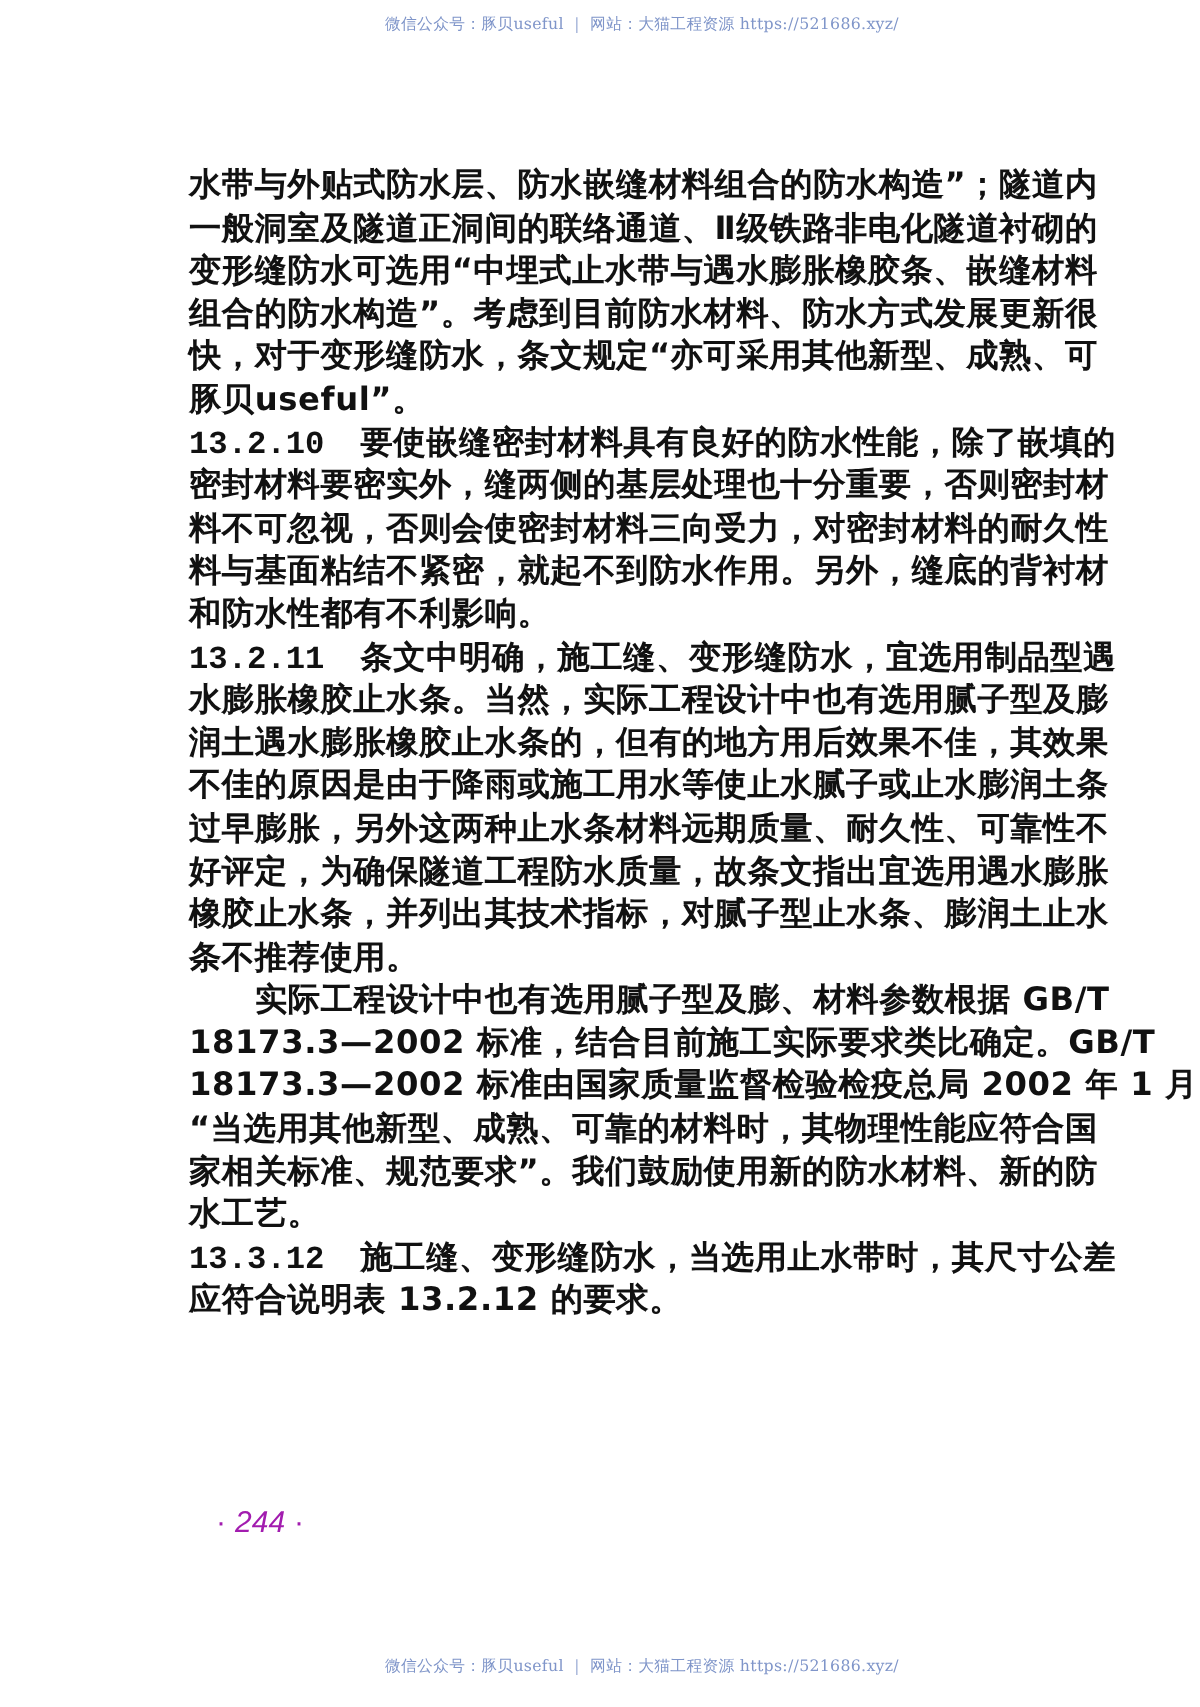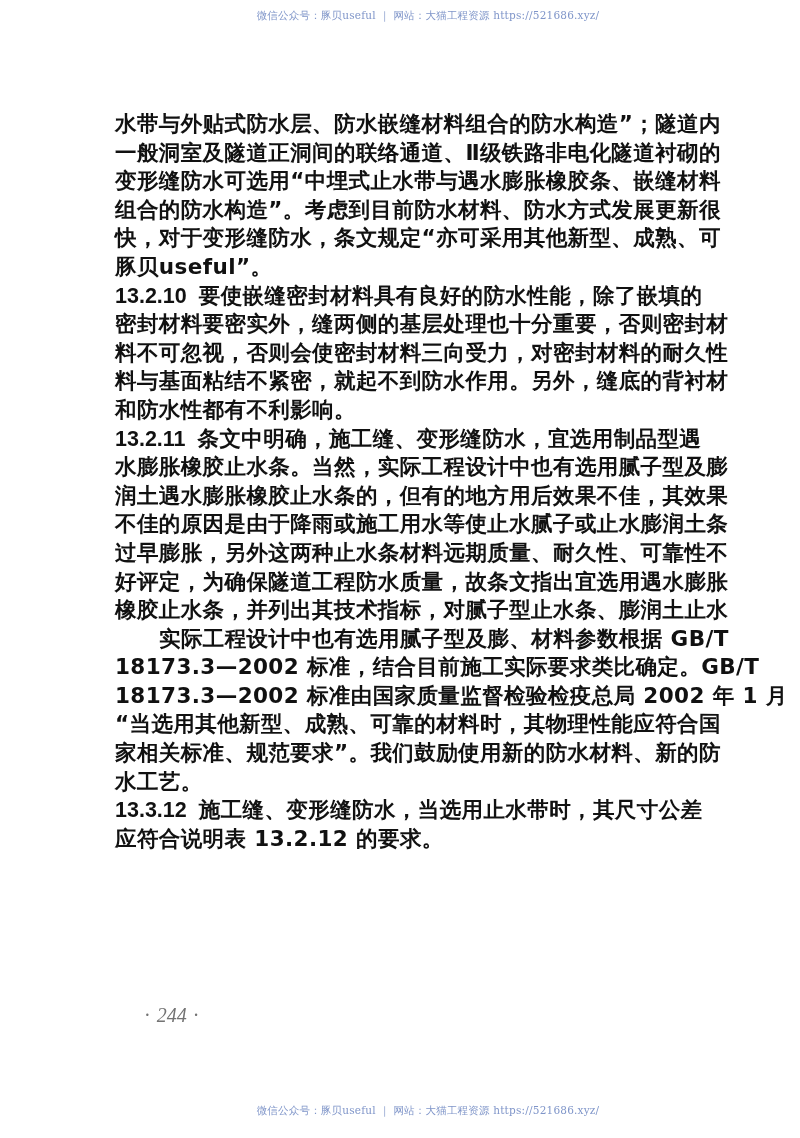--- a/index.html
+++ b/index.html
@@ -23,21 +23,21 @@
     font-size: 10.5px;
     color: #7f95c9;
     font-family: "DejaVu Serif", "Liberation Serif", serif;
     letter-spacing: 0.2px;
     padding-left: 28px;
   }
   .watermark.top { top: 9px; }
   .watermark.bottom { top: 1104px; }
   .page {
     position: absolute;
-    left: 115px;
+    left: 126px;
     top: 110px;
     width: 582px;
   }
   .line {
     height: 28.6px;
     line-height: 28.6px;
     font-size: 21.5px;
     white-space: nowrap;
     text-align: justify;
     text-align-last: justify;
@@ -45,33 +45,33 @@
     font-family: "DejaVu Sans", "Liberation Sans", sans-serif;
     letter-spacing: 0.4px;
   }
   .line.last {
     text-align-last: left;
   }
   .line.indent {
     padding-left: 44px;
   }
   .clause-num {
-    font-family: Liberation Sans, sans-serif;
+    font-family: Liberation Mono, monospace;
     font-weight: bold;
-    margin-right: 12px;
+    margin-right: 24px;
     letter-spacing: 0;
   }
   .pagenum {
     position: absolute;
     left: 138px;
     top: 1004px;
     font-size: 20px;
     font-style: italic;
-    font-family: Liberation Serif, serif;
-    color: #737373;
+    font-family: Liberation Sans, sans-serif;
+    color: #a21caf;
   }
   .dot-l, .dot-r { font-style: normal; margin: 0 6px; }
 </style>
 </head>
 <body>
 
 <div class="watermark top">微信公众号：豚贝useful ｜ 网站：大猫工程资源 https://521686.xyz/</div>
 
 <div class="page">
 
@@ -97,20 +97,21 @@
   <div>
     <div class="line">
       <span class="clause-num">13.2.11</span><span>条文中明确，施工缝、变形缝防水，宜选用制品型遇</span>
     </div>
     <div class="line">水膨胀橡胶止水条。当然，实际工程设计中也有选用腻子型及膨</div>
     <div class="line">润土遇水膨胀橡胶止水条的，但有的地方用后效果不佳，其效果</div>
     <div class="line">不佳的原因是由于降雨或施工用水等使止水腻子或止水膨润土条</div>
     <div class="line">过早膨胀，另外这两种止水条材料远期质量、耐久性、可靠性不</div>
     <div class="line">好评定，为确保隧道工程防水质量，故条文指出宜选用遇水膨胀</div>
     <div class="line">橡胶止水条，并列出其技术指标，对腻子型止水条、膨润土止水</div>
+    <div class="line last">条不推荐使用。</div>
 
     <div class="line indent">实际工程设计中也有选用腻子型及膨、材料参数根据 GB/T</div>
     <div class="line">18173.3—2002 标准，结合目前施工实际要求类比确定。GB/T</div>
     <div class="line">18173.3—2002 标准由国家质量监督检验检疫总局 2002 年 1 月</div>
 
     <div class="line">“当选用其他新型、成熟、可靠的材料时，其物理性能应符合国</div>
     <div class="line">家相关标准、规范要求”。我们鼓励使用新的防水材料、新的防</div>
     <div class="line last">水工艺。</div>
   </div>
 

